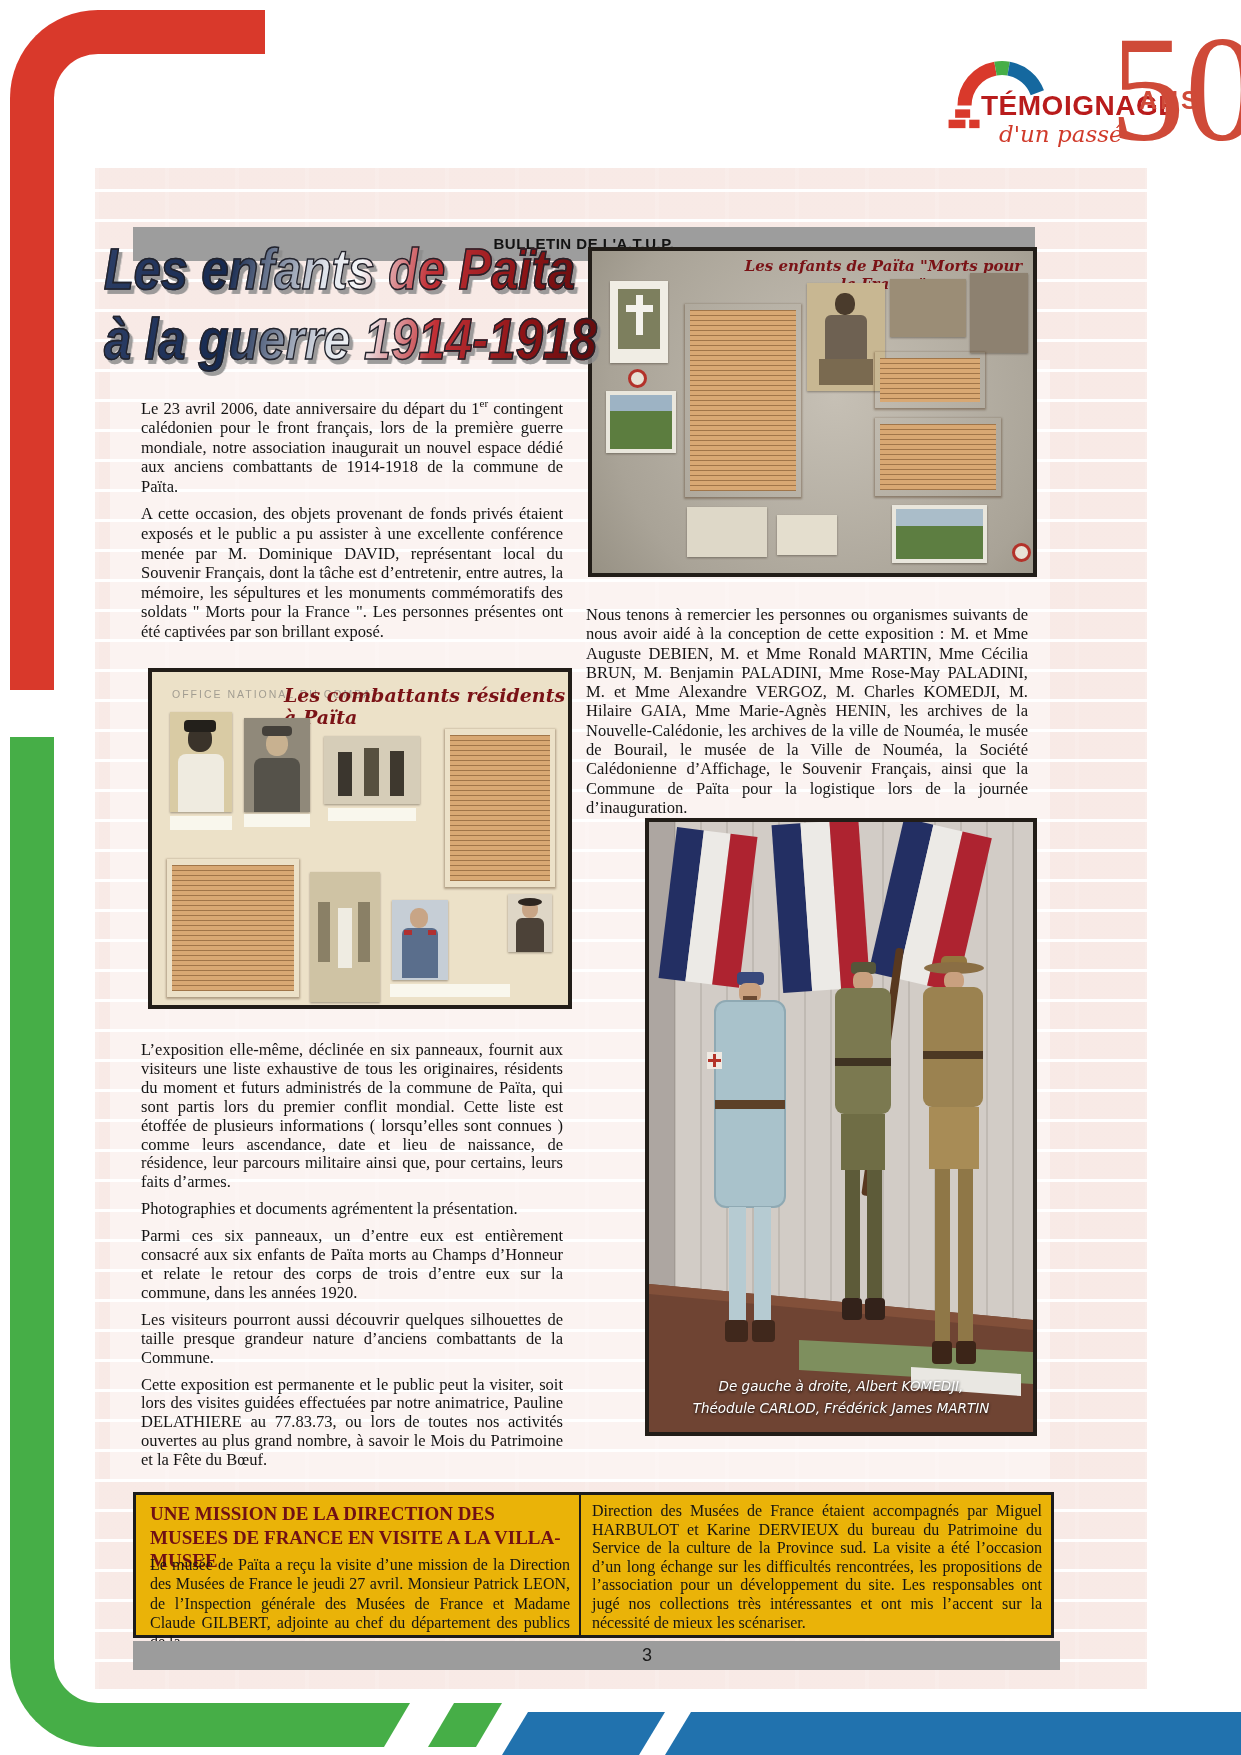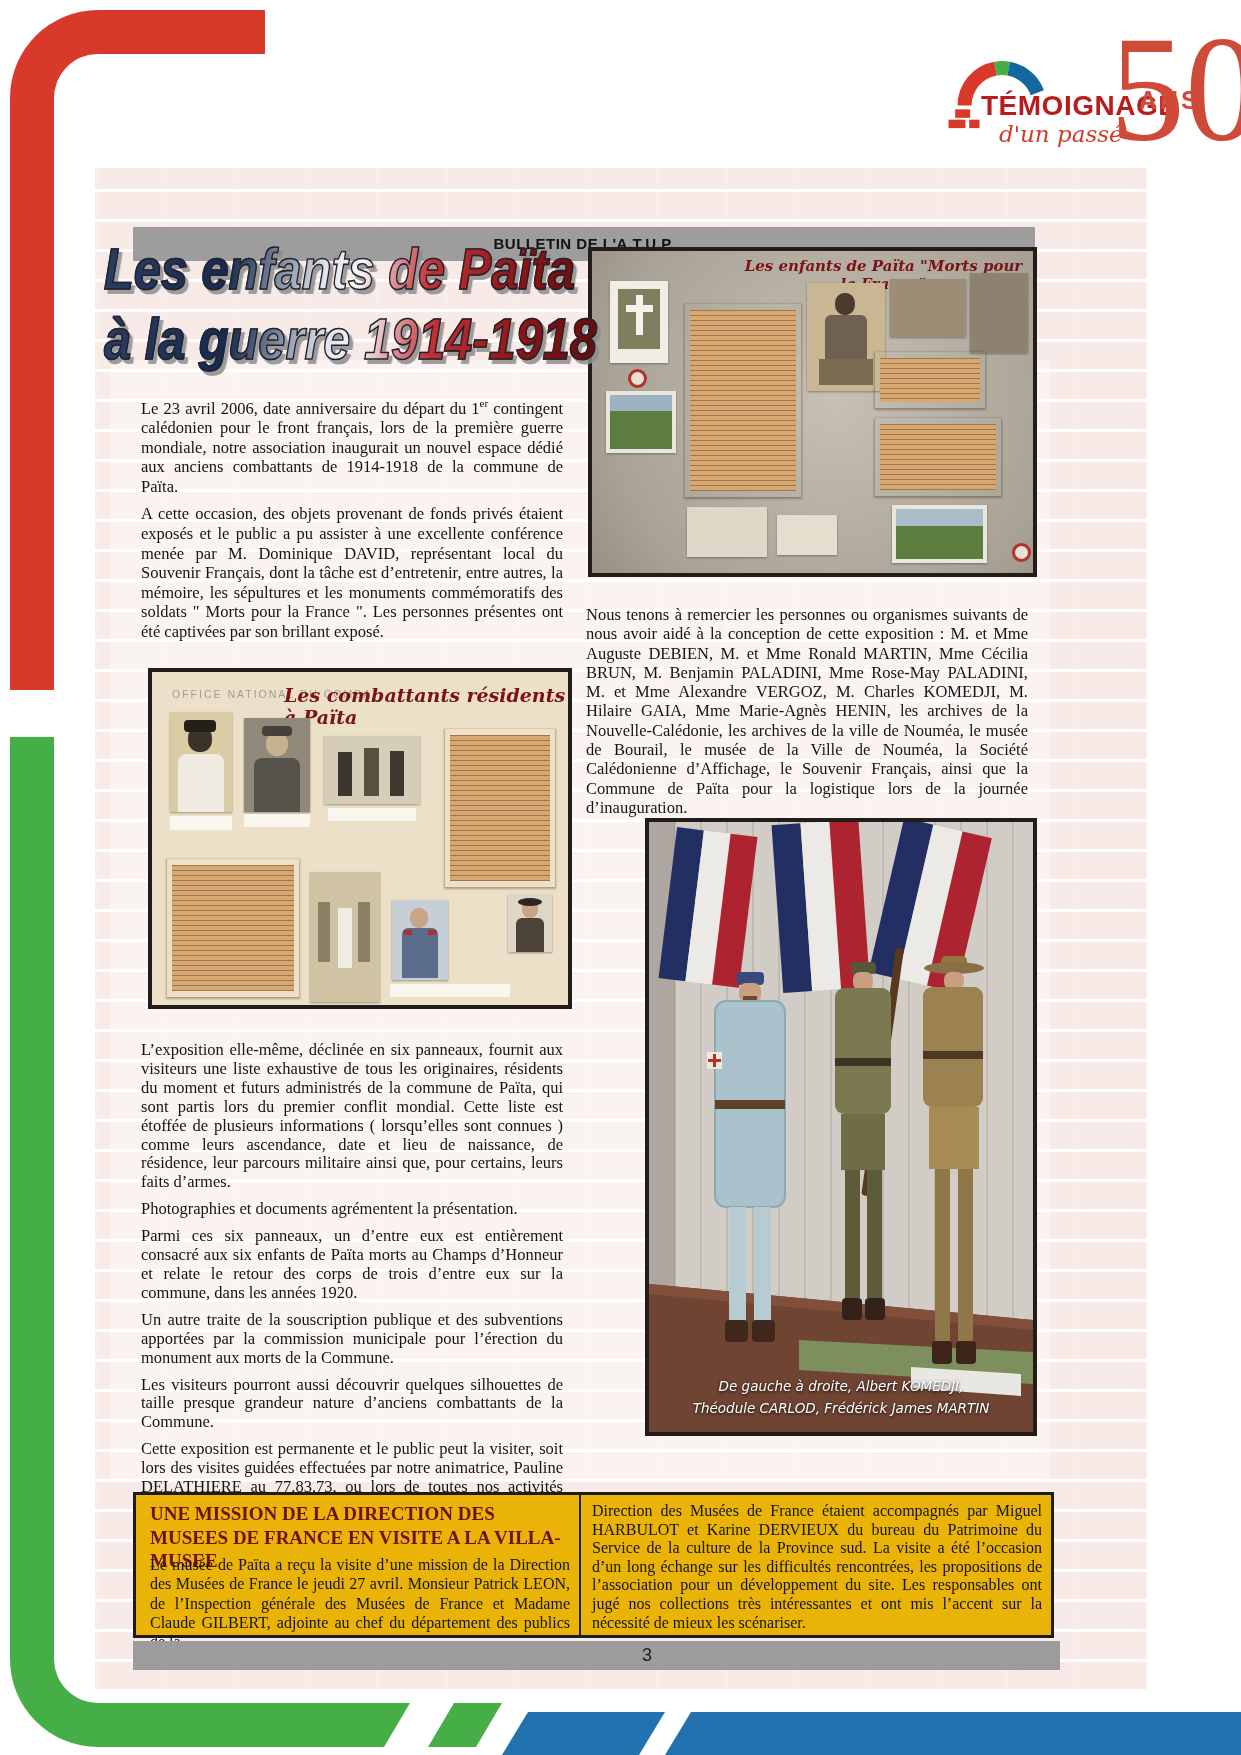--- a/index.html
+++ b/index.html
@@ -201,21 +201,20 @@
     <div style="position:absolute;left:10px;top:4px;width:24px;height:8px;background:#2e2620;border-radius:50%;"></div>
     <div style="position:absolute;left:8px;top:24px;width:28px;height:34px;background:#4c4238;border-radius:6px 6px 0 0;"></div>
   </div>
   <div class="strip" style="left:238px;top:312px;width:120px;height:13px;"></div>
 </div>
 
 <div id="expo" class="abs coltext">
   <p>L’exposition elle-même, déclinée en six panneaux, fournit aux visiteurs une liste exhaustive de tous les originaires, résidents du moment et futurs administrés de la commune de Païta, qui sont partis lors du premier conflit mondial. Cette liste est étoffée de plusieurs informations ( lorsqu’elles sont connues ) comme leurs ascendance, date et lieu de naissance, de résidence, leur parcours militaire ainsi que, pour certains, leurs faits d’armes.</p>
   <p>Photographies et documents agrémentent la présentation.</p>
   <p>Parmi ces six panneaux, un d’entre eux est entièrement consacré aux six enfants de Païta morts au Champs d’Honneur et relate le retour des corps de trois d’entre eux sur la commune, dans les années 1920.</p>
-  <p>Un autre traite de la souscription publique et des subventions apportées par la commission municipale pour l’érection du monument aux morts de la Commune.</p>
   <p>Les visiteurs pourront aussi découvrir quelques silhouettes de taille presque grandeur nature d’anciens combattants de la Commune.</p>
   <p>Cette exposition est permanente et le public peut la visiter, soit lors des visites guidées effectuées par notre animatrice, Pauline DELATHIERE au 77.83.73, ou lors de toutes nos activités ouvertes au plus grand nombre, à savoir le Mois du Patrimoine et la Fête du Bœuf.</p>
 </div>
 
 <div id="photoC" class="abs photo">
   <svg width="384" height="610" viewBox="0 0 384 610">
     <rect x="0" y="0" width="384" height="610" fill="#d2ccc6"></rect>
     <path d="M26,0V610 M52,0V610 M78,0V610 M104,0V610 M130,0V610 M156,0V610 M182,0V610 M208,0V610 M234,0V610 M260,0V610 M286,0V610 M312,0V610 M338,0V610 M364,0V610" stroke="#b3aca5" stroke-width="2" opacity=".55"></path>
     <rect x="0" y="0" width="26" height="610" fill="rgba(90,80,75,.30)"></rect>
     <polygon points="0,462 384,498 384,610 0,610" fill="#6f4433"></polygon>

